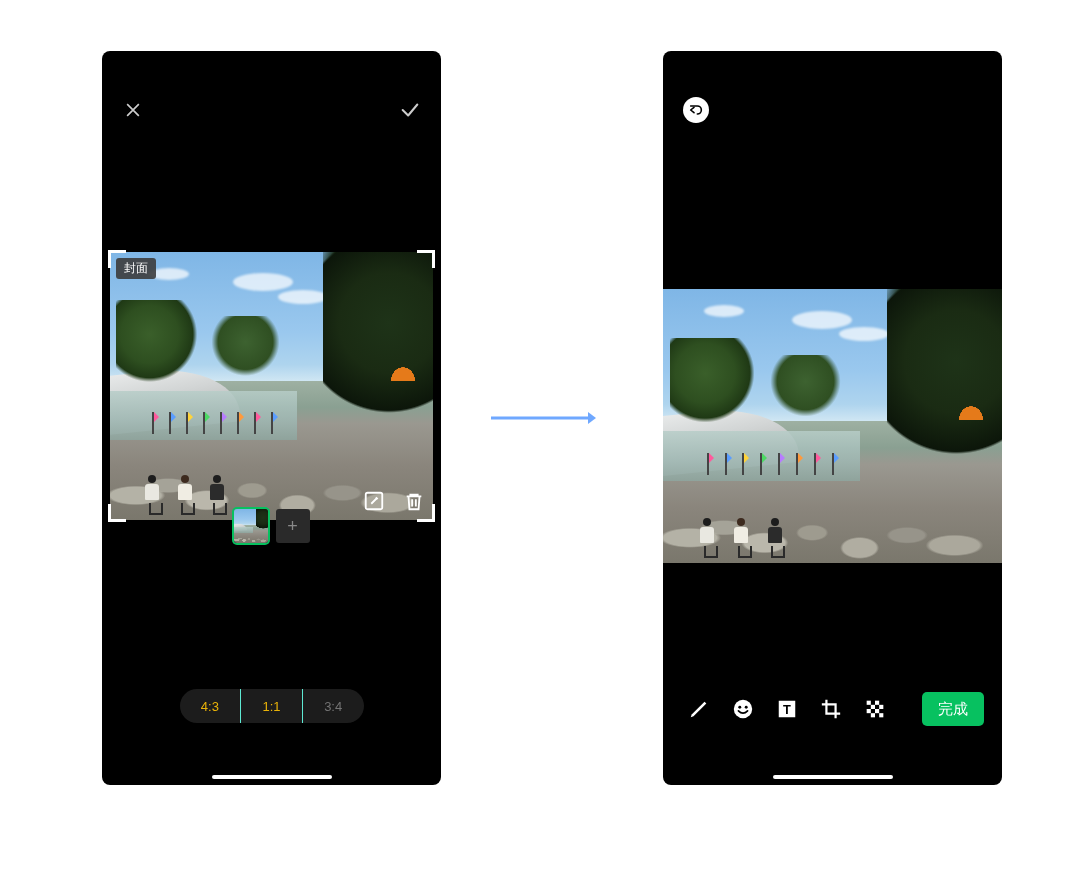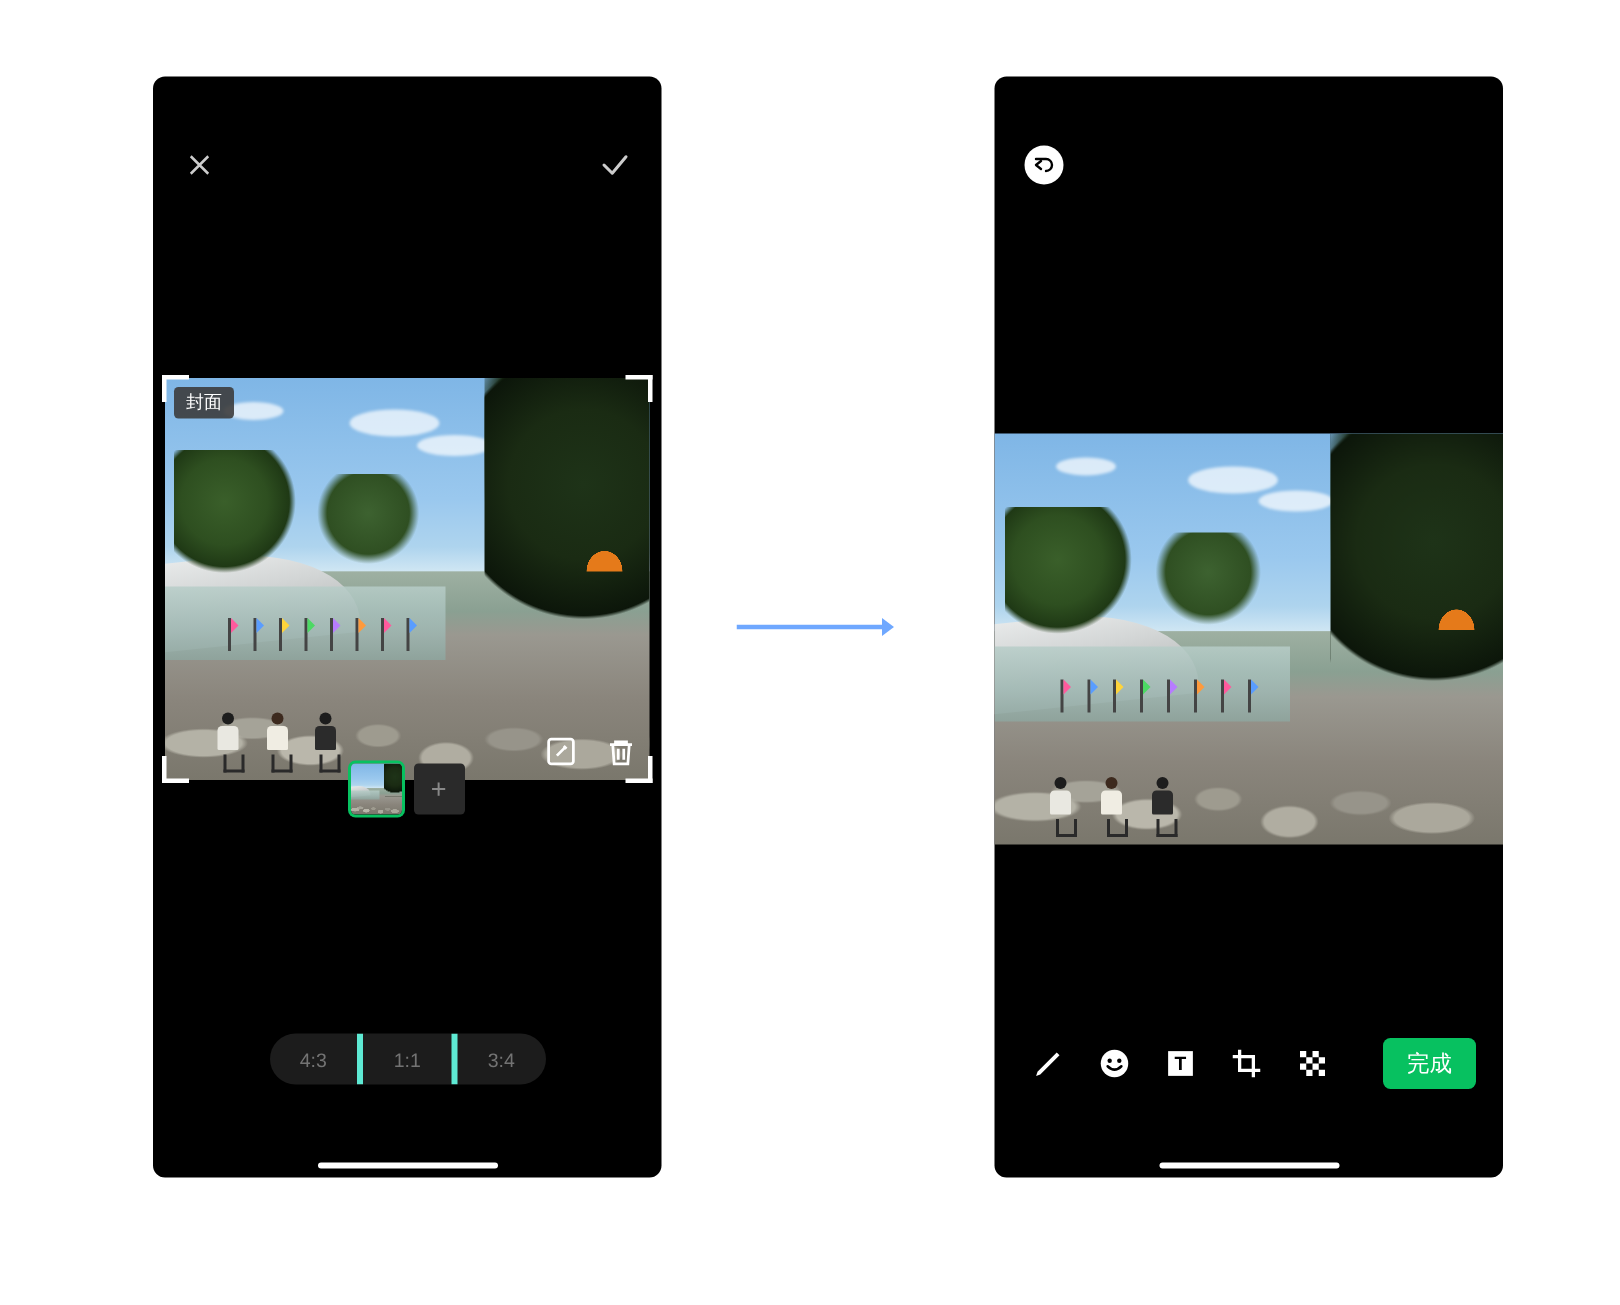--- a/index.html
+++ b/index.html
@@ -69,22 +69,22 @@
     }
 
     .ratio-bar {
       position:absolute; left:50%; transform:translateX(-50%);
       bottom:62px; width:184px; height:34px;
       background:#1c1c1c; border-radius:17px;
       display:flex; overflow:hidden;
     }
     .ratio-item {
       flex:1; display:flex; align-items:center; justify-content:center;
-      font-size:13px; color:#737373; cursor:pointer;
-      border-right:4px solid #5eead4;
+      font-size:13px; color:#eab308; cursor:pointer;
+      border-right:1px solid #5eead4;
     }
     .ratio-item:last-child { border-right:none; }
     .ratio-item.active { color:#737373; }
 
     .home-ind {
       position:absolute; left:50%; transform:translateX(-50%);
       bottom:6px; width:120px; height:4px; background:#fff; border-radius:2px;
     }
 
     

